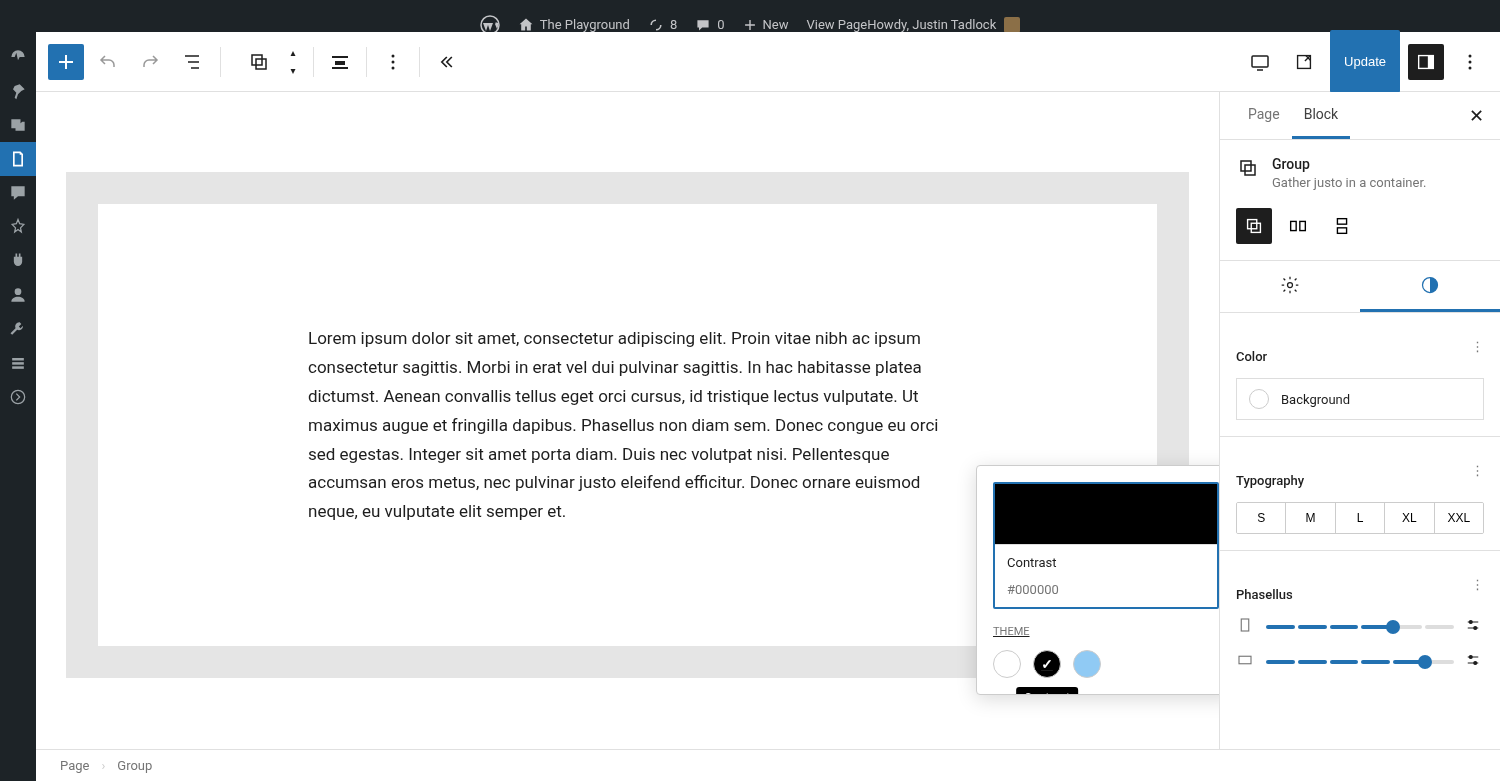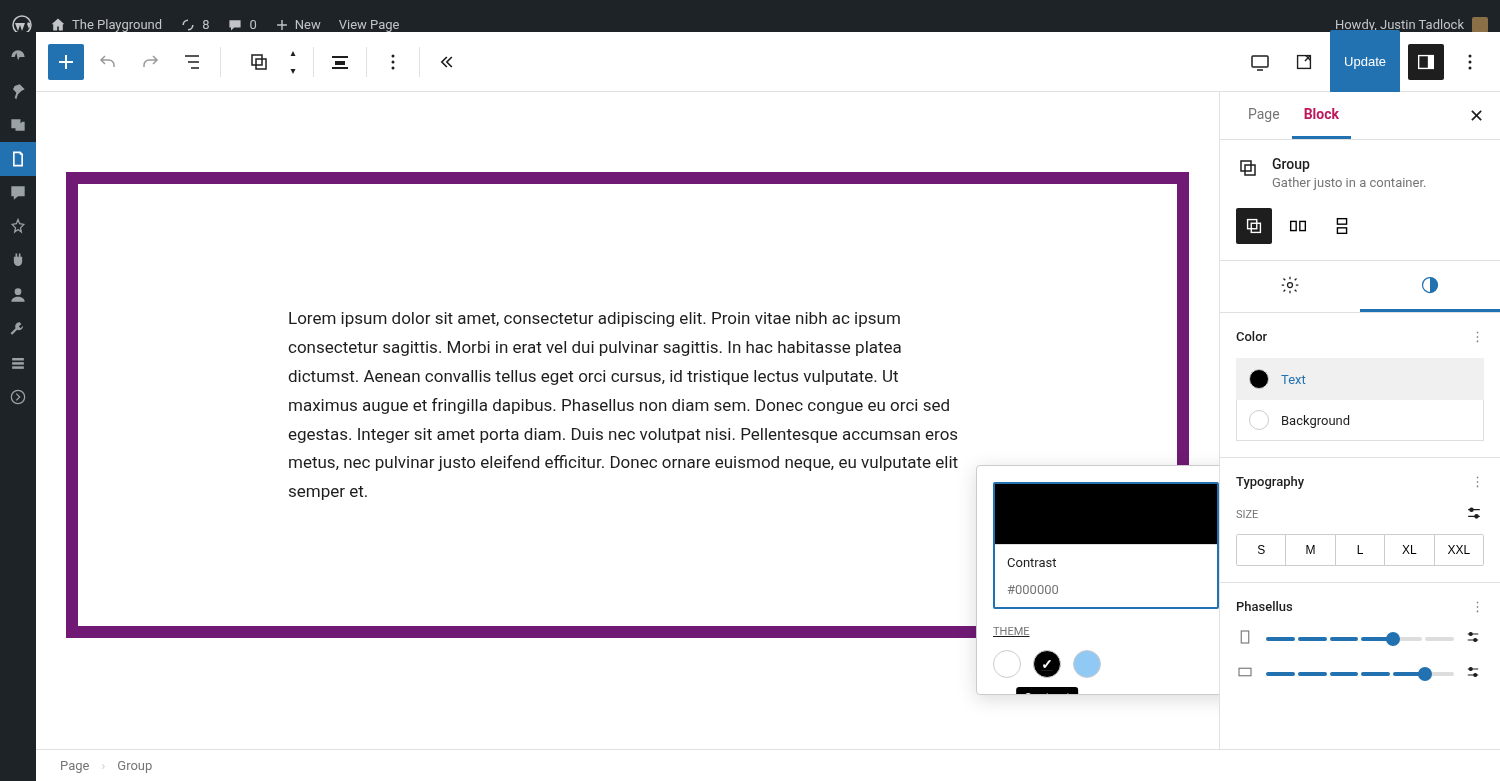--- a/index.html
+++ b/index.html
@@ -1,19 +1,19 @@
 <!DOCTYPE html>
 <html><head>
 <meta charset="utf-8">
 <style>
 * { margin: 0; padding: 0; box-sizing: border-box; }
 body { font-family: -apple-system, BlinkMacSystemFont, "Segoe UI", Roboto, sans-serif; font-size: 13px; color: #1e1e1e; overflow: hidden; }
 
 
-.admin-bar { background: #1d2327; color: #f0f0f1; height: 49px; display: flex; align-items: center; padding: 0 12px; font-size: 13px; justify-content: space-between; }
+.admin-bar { background: #1d2327; color: #f0f0f1; height: 49px; display: flex; align-items: center; padding: 0 12px; font-size: 13px; justify-content: center; }
 .admin-bar-left { display: flex; align-items: center; gap: 18px; }
 .admin-bar-item { display: flex; align-items: center; gap: 6px; cursor: pointer; color: #c3c4c7; }
 .admin-bar-right { display: flex; align-items: center; gap: 8px; color: #c3c4c7; }
 .avatar { width: 16px; height: 16px; background: #8b6f47; border-radius: 2px; }
 
 
 .admin-menu { position: absolute; left: 0; top: 32px; bottom: 0; width: 36px; background: #1d2327; display: flex; flex-direction: column; padding-top: 8px; }
 .admin-menu-item { width: 36px; height: 34px; display: flex; align-items: center; justify-content: center; color: rgba(240,246,252,0.6); cursor: pointer; position: relative; }
 .admin-menu-item.active { background: #2271b1; color: #fff; }
 .admin-menu-item.active::after { content: ''; position: absolute; right: -6px; top: 50%; transform: translateY(-50%); border: 6px solid transparent; border-right-color: #fff; }
@@ -31,21 +31,21 @@
 .toolbar-right { display: flex; align-items: center; gap: 8px; }
 .btn-update { background: #2271b1; color: #fff; border: none; padding: 24px 14px; border-radius: 2px; font-size: 13px; cursor: pointer; }
 .btn-sidebar-toggle { background: #1e1e1e; color: #fff; }
 .sub-toolbar { display: flex; align-items: center; gap: 4px; margin-left: 10px; }
 .move-arrows { display: flex; flex-direction: column; }
 .move-arrows button { height: 18px; width: 24px; border: none; background: transparent; cursor: pointer; font-size: 10px; color: #1e1e1e; }
 
 
 .editor-body { flex: 1; display: flex; overflow: hidden; }
 .canvas-wrap { flex: 1; overflow: auto; padding: 80px 30px 30px; position: relative; }
-.group-block { background: #701a75; padding: 12px; }
+.group-block { background: #e5e5e5; padding: 32px; }
 .inner-block { background: #fff; padding: 120px 210px 120px 210px; }
 .content-text { font-size: 17px; line-height: 1.7; color: #1e1e1e; }
 
 
 .color-popover { position: absolute; width: 260px; background: #fff; border: 1px solid #ccc; border-radius: 4px; box-shadow: 0 4px 20px rgba(0,0,0,0.15); top: 373px; left: 940px; overflow: hidden; }
 .color-preview { margin: 16px; border: 2px solid #2271b1; border-radius: 2px; overflow: hidden; }
 .color-swatch-large { height: 60px; background: #000; }
 .color-info { padding: 10px 12px; border-top: 1px solid #ddd; }
 .color-label { font-size: 13px; color: #1e1e1e; }
 .color-hex { font-size: 13px; color: #757575; margin-top: 12px; }
@@ -57,34 +57,34 @@
 .swatch-white { background: #fff; }
 .swatch-black { background: #000; }
 .swatch-blue { background: #90caf4; }
 .tooltip { position: absolute; top: 36px; left: 50%; transform: translateX(-50%); background: #000; color: #fff; padding: 4px 8px; border-radius: 3px; font-size: 12px; white-space: nowrap; }
 .clear-link { text-align: right; color: #2271b1; font-size: 13px; cursor: pointer; padding: 8px 16px 12px; }
 
 
 .settings-panel { width: 281px; border-left: 1px solid #e0e0e0; background: #fff; overflow-y: auto; }
 .panel-tabs { display: flex; align-items: center; border-bottom: 1px solid #e0e0e0; height: 48px; padding: 0 16px; }
 .panel-tab { padding: 14px 12px; font-size: 14px; color: #757575; cursor: pointer; border-bottom: 3px solid transparent; }
-.panel-tab.active { color: #be185d; border-bottom-color: #2271b1; font-weight: 700; }
+.panel-tab.active { color: #404040; border-bottom-color: #2271b1; font-weight: 400; }
 .panel-close { margin-left: auto; font-size: 18px; cursor: pointer; color: #1e1e1e; }
 .panel-section { padding: 16px; border-bottom: 1px solid #e0e0e0; }
 .block-header { display: flex; align-items: flex-start; gap: 12px; }
 .block-title { font-weight: 500; font-size: 14px; }
 .block-desc { font-size: 13px; color: #757575; margin-top: 3px; }
 .variation-row { display: flex; gap: 8px; margin-top: 18px; }
 .variation-btn { width: 36px; height: 36px; border: none; background: transparent; border-radius: 2px; cursor: pointer; display: flex; align-items: center; justify-content: center; }
 .variation-btn.active { background: #1e1e1e; color: #fff; }
 .settings-tabs { display: flex; border-bottom: 1px solid #e0e0e0; }
 .settings-tab { flex: 1; padding: 14px; display: flex; justify-content: center; cursor: pointer; border-bottom: 3px solid transparent; }
 .settings-tab.active { border-bottom-color: #2271b1; color: #2271b1; }
 .section-header { display: flex; justify-content: space-between; align-items: center; margin-bottom: 14px; }
-.section-label { font-size: 13px; font-weight: 500; }
+.section-label { font-size: 13px; font-weight: 500; margin-top: 20px; }
 .kebab { color: #757575; cursor: pointer; }
 .color-row { display: flex; align-items: center; gap: 12px; padding: 10px 12px; border: 1px solid #ddd; cursor: pointer; }
 .color-row.selected { background: #f0f0f0; border-color: transparent; }
 .color-row + .color-row { border-top: none; }
 .color-circle { width: 20px; height: 20px; border-radius: 50%; border: 1px solid #ccc; }
 .color-row-label { font-size: 13px; }
 .color-row.selected .color-row-label { color: #2271b1; }
 .size-label-row { display: flex; justify-content: space-between; align-items: center; margin-bottom: 8px; }
 .size-label { font-size: 11px; text-transform: uppercase; color: #757575; }
 .size-buttons { display: flex; border: 1px solid #ccc; border-radius: 2px; overflow: hidden; }
@@ -379,42 +379,30 @@
               <path d="M12 3a9 9 0 010 18z"></path>
             </svg>
           </div>
       </div>
 
       <div class="panel-section">
         <div class="section-header">
           <span class="section-label">Color</span>
           <span class="kebab">⋮</span>
         </div>
-        <div class="color-row selected">
-          <div class="color-circle" style="background:#000"></div>
-          <span class="color-row-label">Text</span>
-        </div>
         <div class="color-row">
           <div class="color-circle" style="background:#fff"></div>
           <span class="color-row-label">Background</span>
         </div>
       </div>
 
       <div class="panel-section">
         <div class="section-header">
           <span class="section-label">Typography</span>
           <span class="kebab">⋮</span>
-        </div>
-        <div class="size-label-row">
-          <span class="size-label">SIZE</span>
-          <span class="custom-icon"><svg width="20" height="20" viewBox="0 0 24 24" fill="none" stroke="currentColor" stroke-width="1.5">
-                <path d="M5 8h14M5 16h14"></path>
-                <circle cx="9" cy="8" r="2" fill="currentColor"></circle>
-                <circle cx="15" cy="16" r="2" fill="currentColor"></circle>
-              </svg></span>
         </div>
         <div class="size-buttons">
           <button class="size-btn">S</button>
           <button class="size-btn">M</button>
           <button class="size-btn">L</button>
           <button class="size-btn">XL</button>
           <button class="size-btn">XXL</button>
         </div>
       </div>
 

